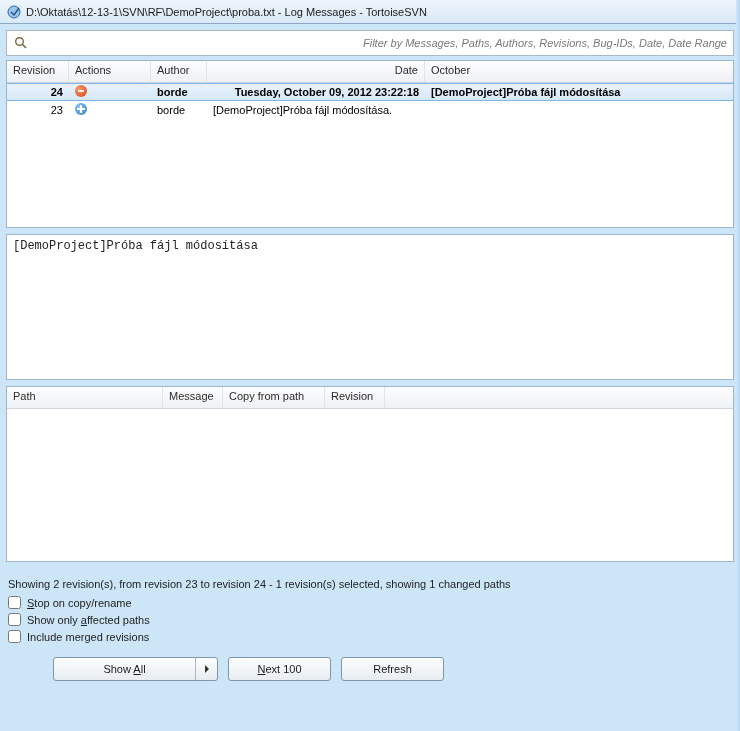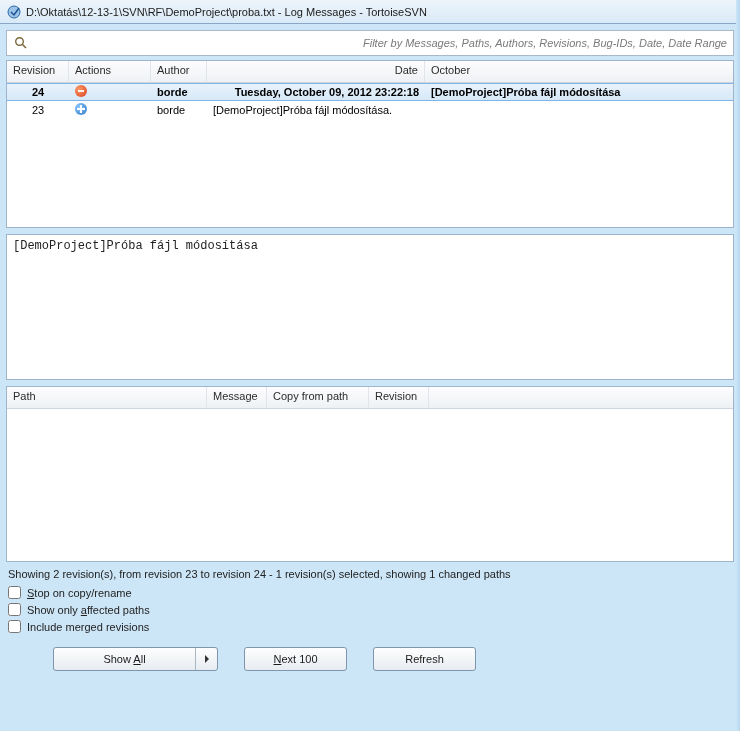--- a/index.html
+++ b/index.html
@@ -97,29 +97,29 @@
     font-weight: bold;
   }
   .row .cell {
     padding: 1px 6px;
     overflow: hidden;
     white-space: nowrap;
     text-overflow: ellipsis;
   }
 
   
-  .c-rev { width: 62px; text-align: center; padding-right: 10px; }
+  .c-rev { width: 62px; text-align: right; padding-right: 10px; }
   .colhdr .c-rev { text-align: left; }
   .c-act { width: 82px; }
   .c-auth{ width: 56px; }
   .c-date{ width: 218px; text-align: right; }
   .c-msg { flex: 1; }
 
   
-  .p-path { width: 200px; }
+  .p-path { width: 156px; }
   .p-act  { width: 60px; }
   .p-copy { width: 102px; }
   .p-rev  { width: 60px; }
   .p-flex { flex: 1; }
 
   .paths-pane .row .cell { color: #1139a5; }
   .paths-pane .file-icon {
     display:inline-block; width:14px; height:14px; vertical-align:-3px;
     background:#fff; border:1px solid #b0b0b0; position:relative; margin-right:3px;
   }
@@ -131,32 +131,32 @@
   
   .ai { display:inline-block; width:12px; height:12px; border-radius:50%; position:relative; }
   .ai-mod { background: radial-gradient(circle at 35% 35%, #ff9a66, #d63f1e); }
   .ai-mod::after { content:""; position:absolute; left:3px; top:5px; width:6px; height:2px; background:#fff2e8; }
   .ai-add { background: radial-gradient(circle at 35% 35%, #8bc8ff, #2f79c6); }
   .ai-add::before { content:""; position:absolute; left:5px; top:2px; width:2px; height:8px; background:#fff; }
   .ai-add::after  { content:""; position:absolute; left:2px; top:5px; width:8px; height:2px; background:#fff; }
 
   
   .status-area {
-    margin-top: 4px;
+    margin-top: 14px;
     color: #222;
   }
   .status-line { padding: 2px 2px 4px; }
   .check-row { display:flex; align-items:center; padding:2px 0; }
   .check-row input { margin: 0 6px 0 2px; }
   .check-row label u { text-decoration: underline; }
 
   
   .btn-row {
     display:flex;
-    gap:26px;
+    gap:10px;
     margin-top: 12px;
     padding-left: 47px;
   }
   .btn {
     height: 24px;
     background: linear-gradient(#fefefe, #e7ecf1);
     border: 1px solid #7f95ab;
     border-radius: 3px;
     display:inline-flex;
     align-items:center;

